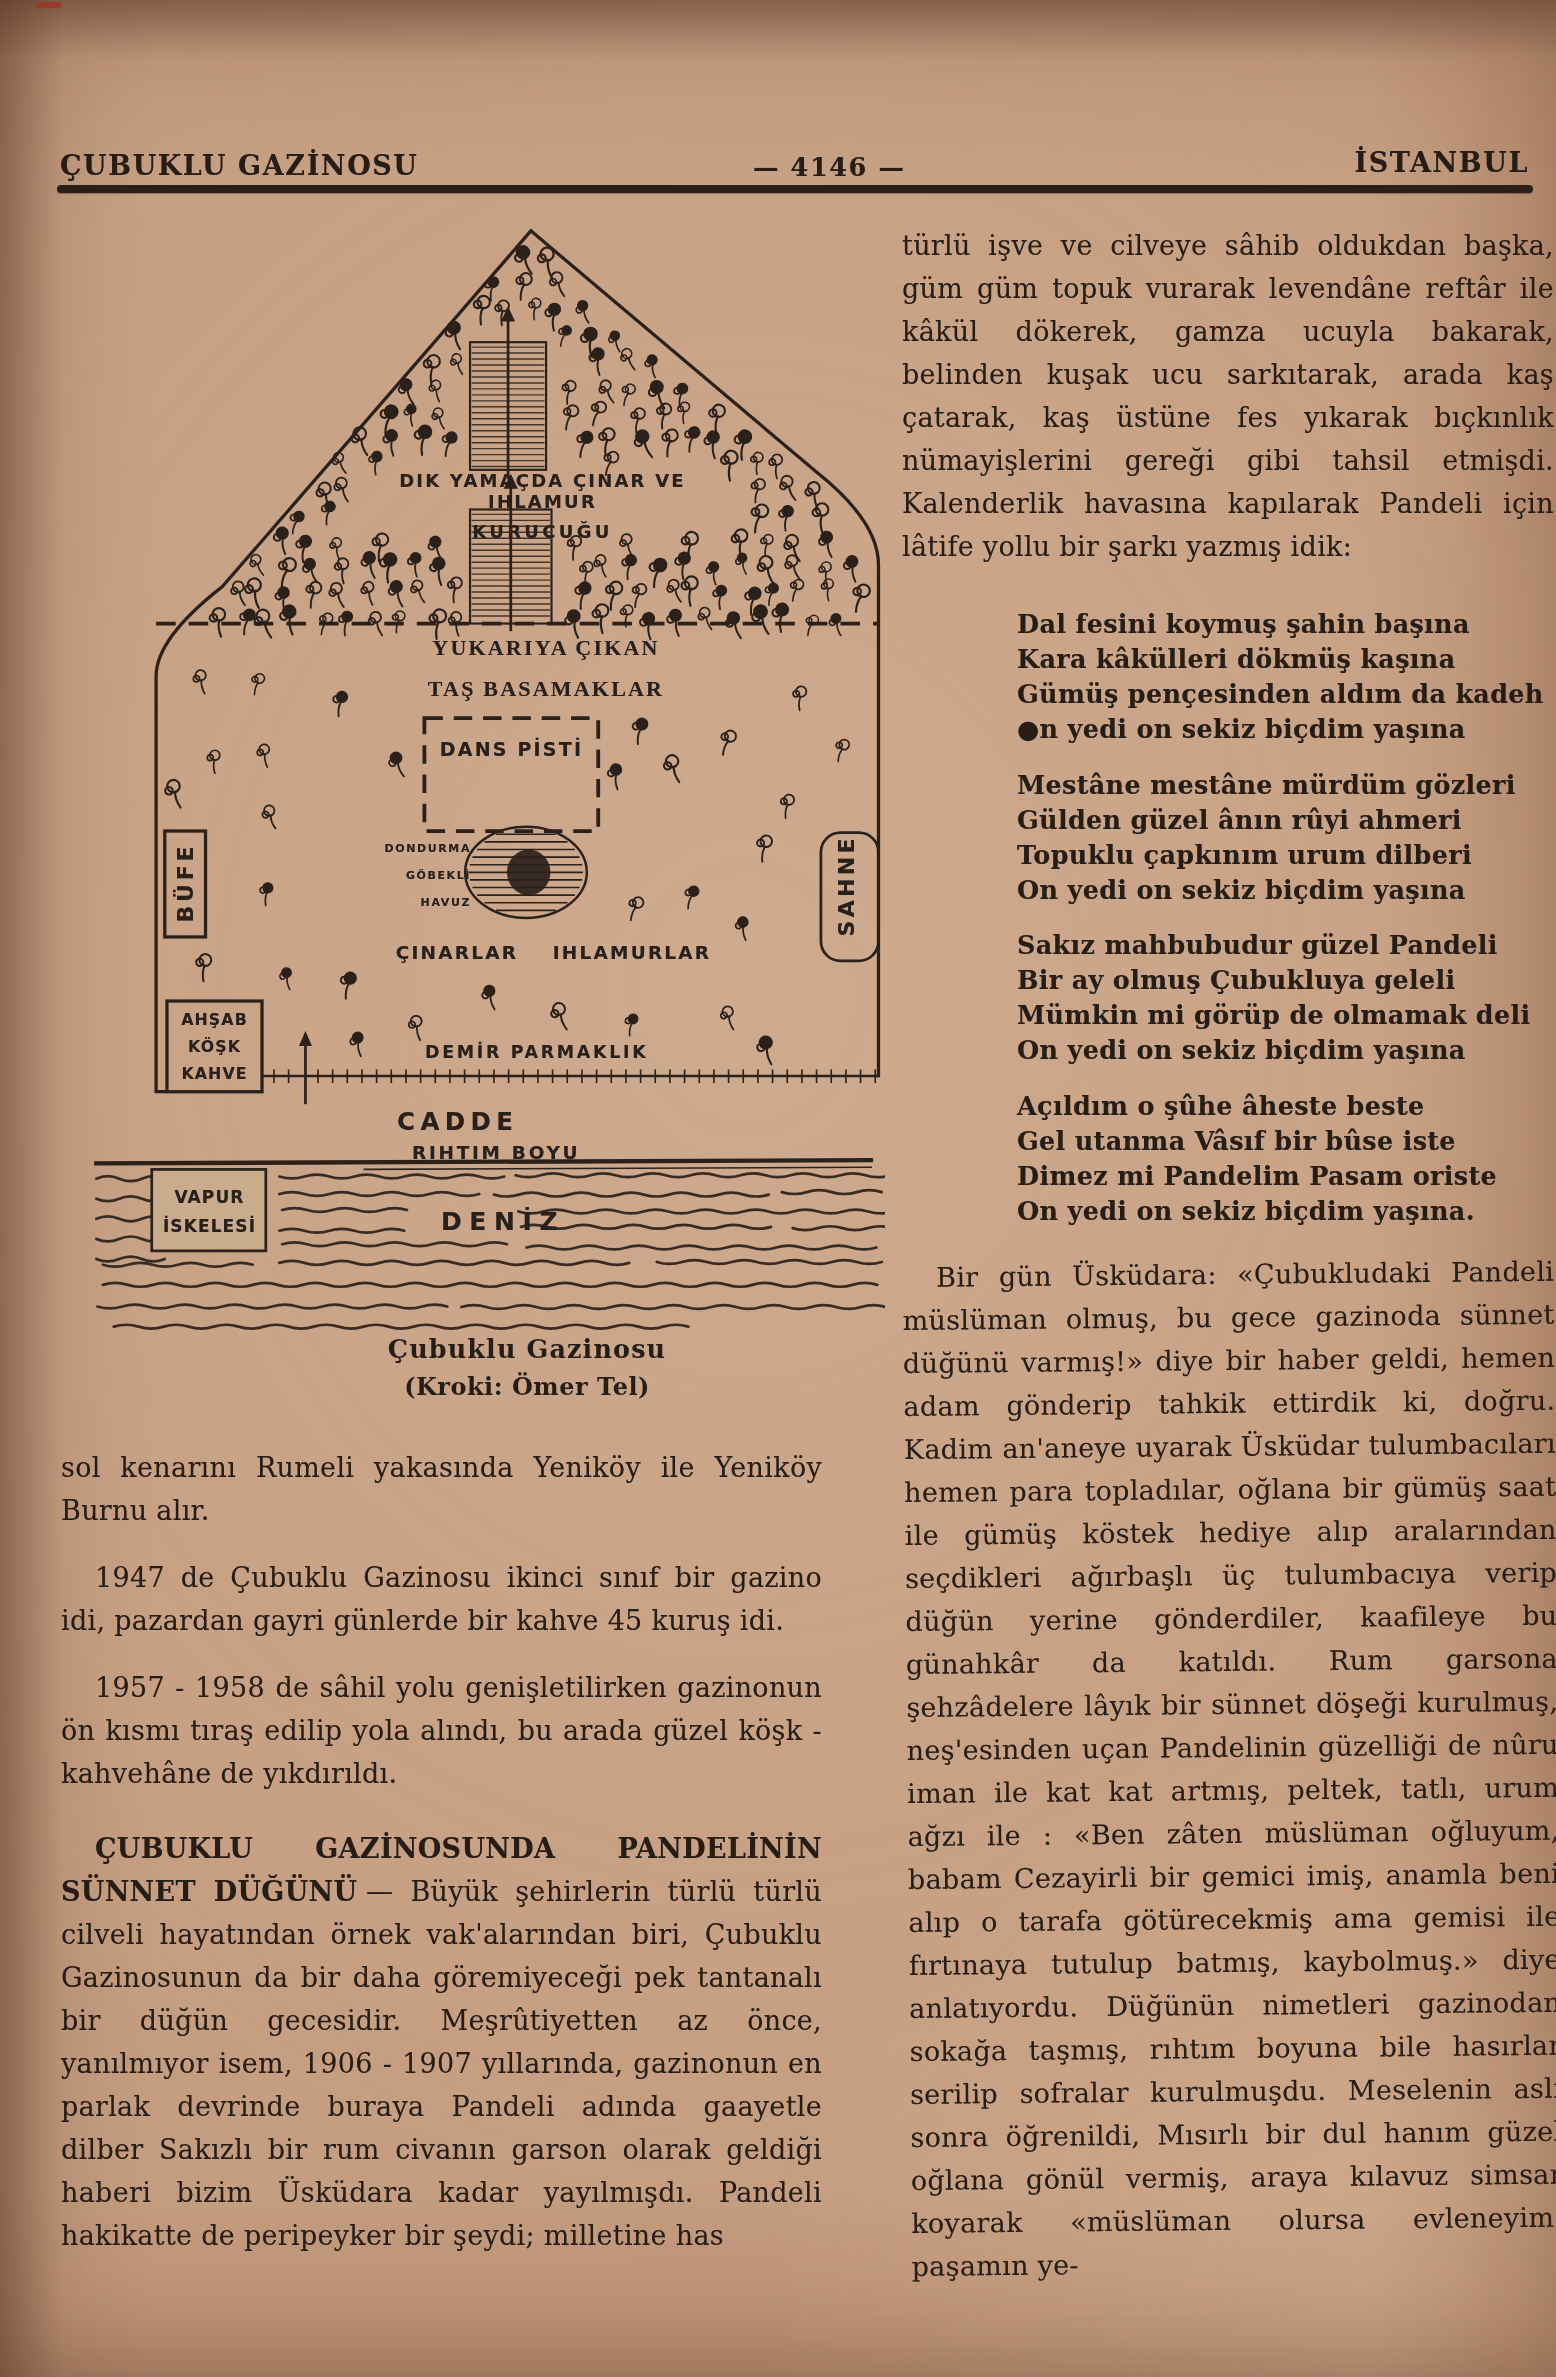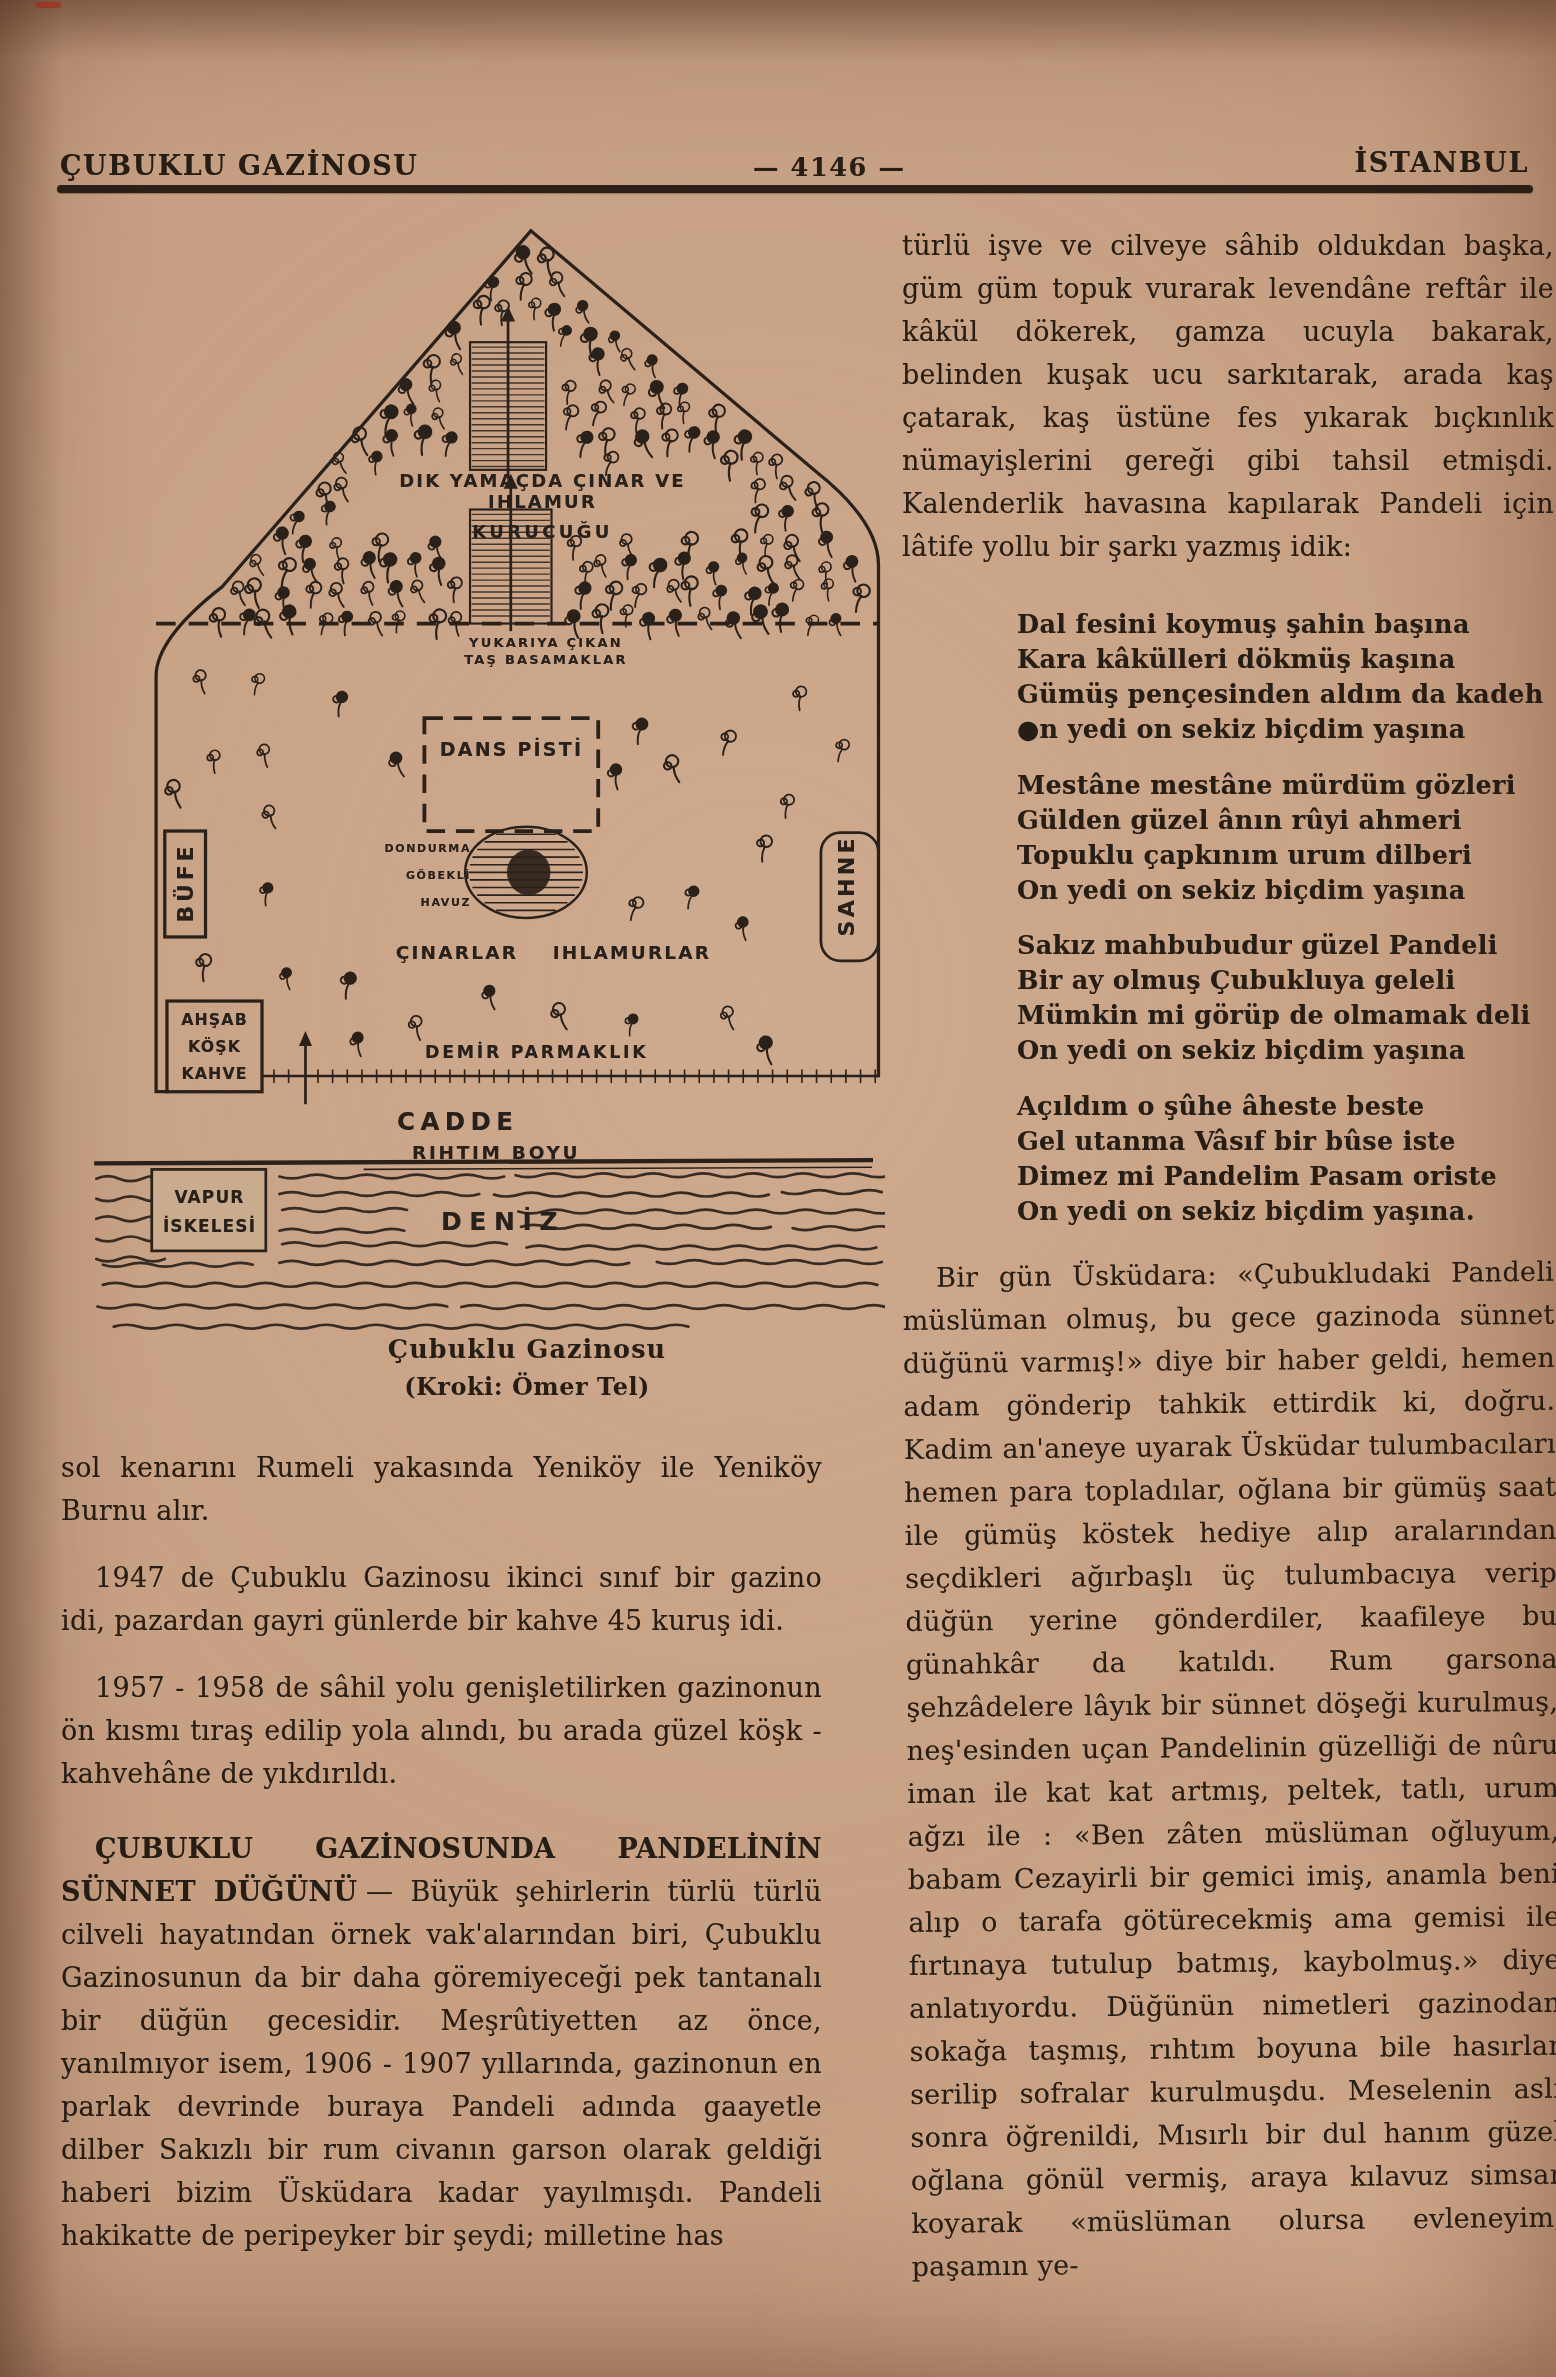--- a/index.html
+++ b/index.html
@@ -375,23 +375,23 @@
         <path d="M-72 1881 q21 9 42 0 q21 -9 42 0 q21 9 42 0" fill="none" stroke="#2a211a" stroke-width="5" stroke-linecap="round" opacity="0.92"></path>
         <path d="M-72 1918 q21 9 42 0 q21 -9 42 0 q21 9 42 0" fill="none" stroke="#2a211a" stroke-width="5" stroke-linecap="round" opacity="0.92"></path>
         <rect x="30" y="1753" width="210" height="150" fill="#c9ab8d" stroke="#2a211a" stroke-width="5"></rect>
       </g>
   </svg>
 
   <div class="mlab ctr" style="left:255px;top:253px;width:391px;font-size:18px;letter-spacing:2.2px;">
     <div>DIK YAMAÇDA ÇINAR VE IHLAMUR</div>
     <div style="margin-top:8.7px;letter-spacing:3.3px;">KURUCUĞU</div>
   </div>
-  <div class="mlab ctr" style="left:302px;top:418px;width:304px;font-size:13px;letter-spacing:2.2px;">
+  <div class="mlab ctr" style="left:302px;top:418px;width:304px;font-size:22px;letter-spacing:2.2px;font-family:Liberation Serif, serif;">
     <div>YUKARIYA ÇIKAN</div>
-    <div style="margin-top:2px;">TAŞ BASAMAKLAR</div>
+    <div style="margin-top:15px;">TAŞ BASAMAKLAR</div>
   </div>
   <div class="mlab ctr" style="left:338px;top:521px;width:163px;font-size:19px;letter-spacing:2.2px;">DANS PİSTİ</div>
   <div class="mlab" style="left:52px;top:653px;width:82px;text-align:center;font-size:22px;letter-spacing:3.8px;transform:rotate(-90deg);">BÜFE</div>
   <div class="mlab ctr" style="left:238px;top:618px;width:141px;font-size:11px;letter-spacing:1.6px;line-height:27px;text-align:right;">
     <div>DONDURMA</div>
     <div>GÖBEKLİ</div>
     <div>HAVUZ</div>
   </div>
   <div class="mlab" style="left:713px;top:666px;width:82px;text-align:center;font-size:22px;letter-spacing:3.3px;transform:rotate(-90deg);">SAHNE</div>
   <div class="mlab ctr" style="left:293px;top:725px;width:337px;font-size:18.5px;letter-spacing:2.2px;word-spacing:26px;">ÇINARLAR IHLAMURLAR</div>

